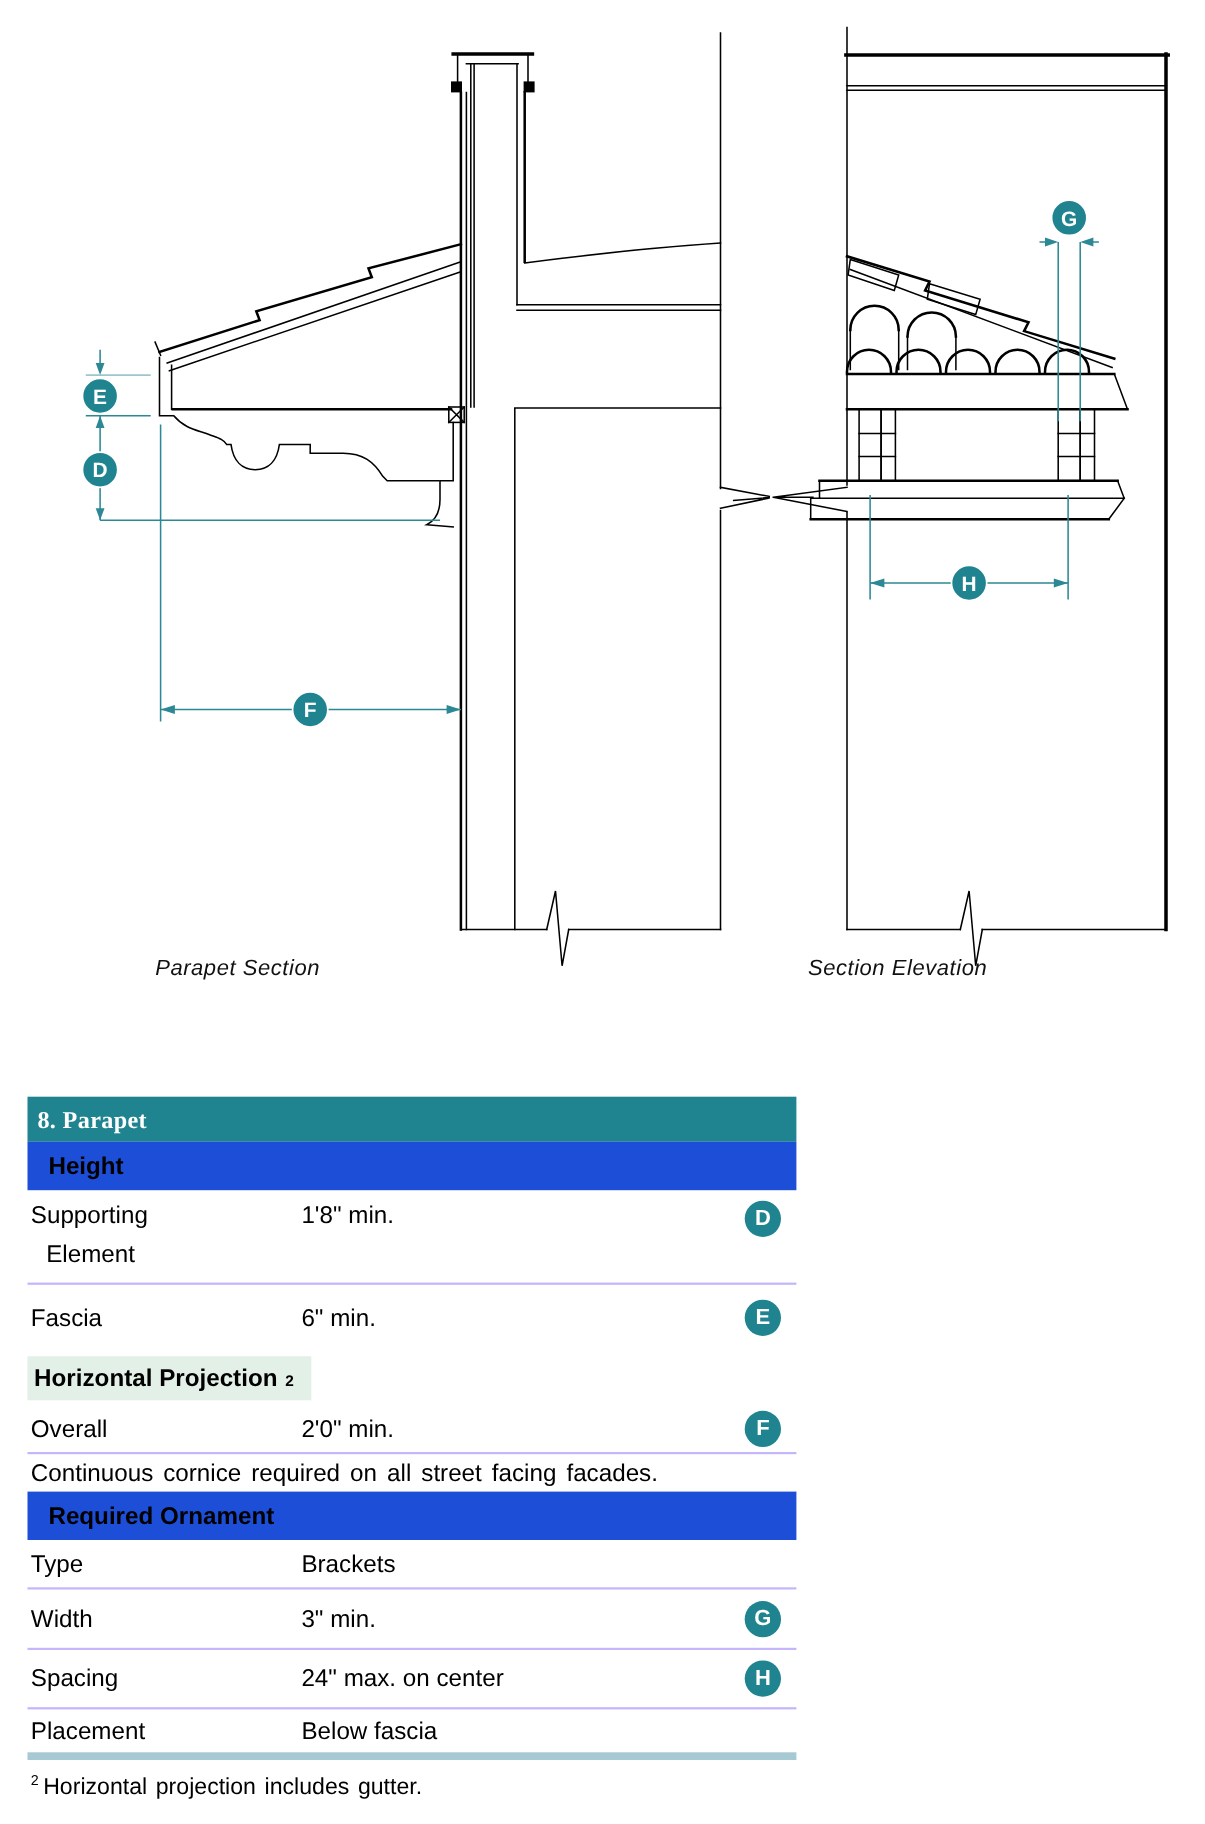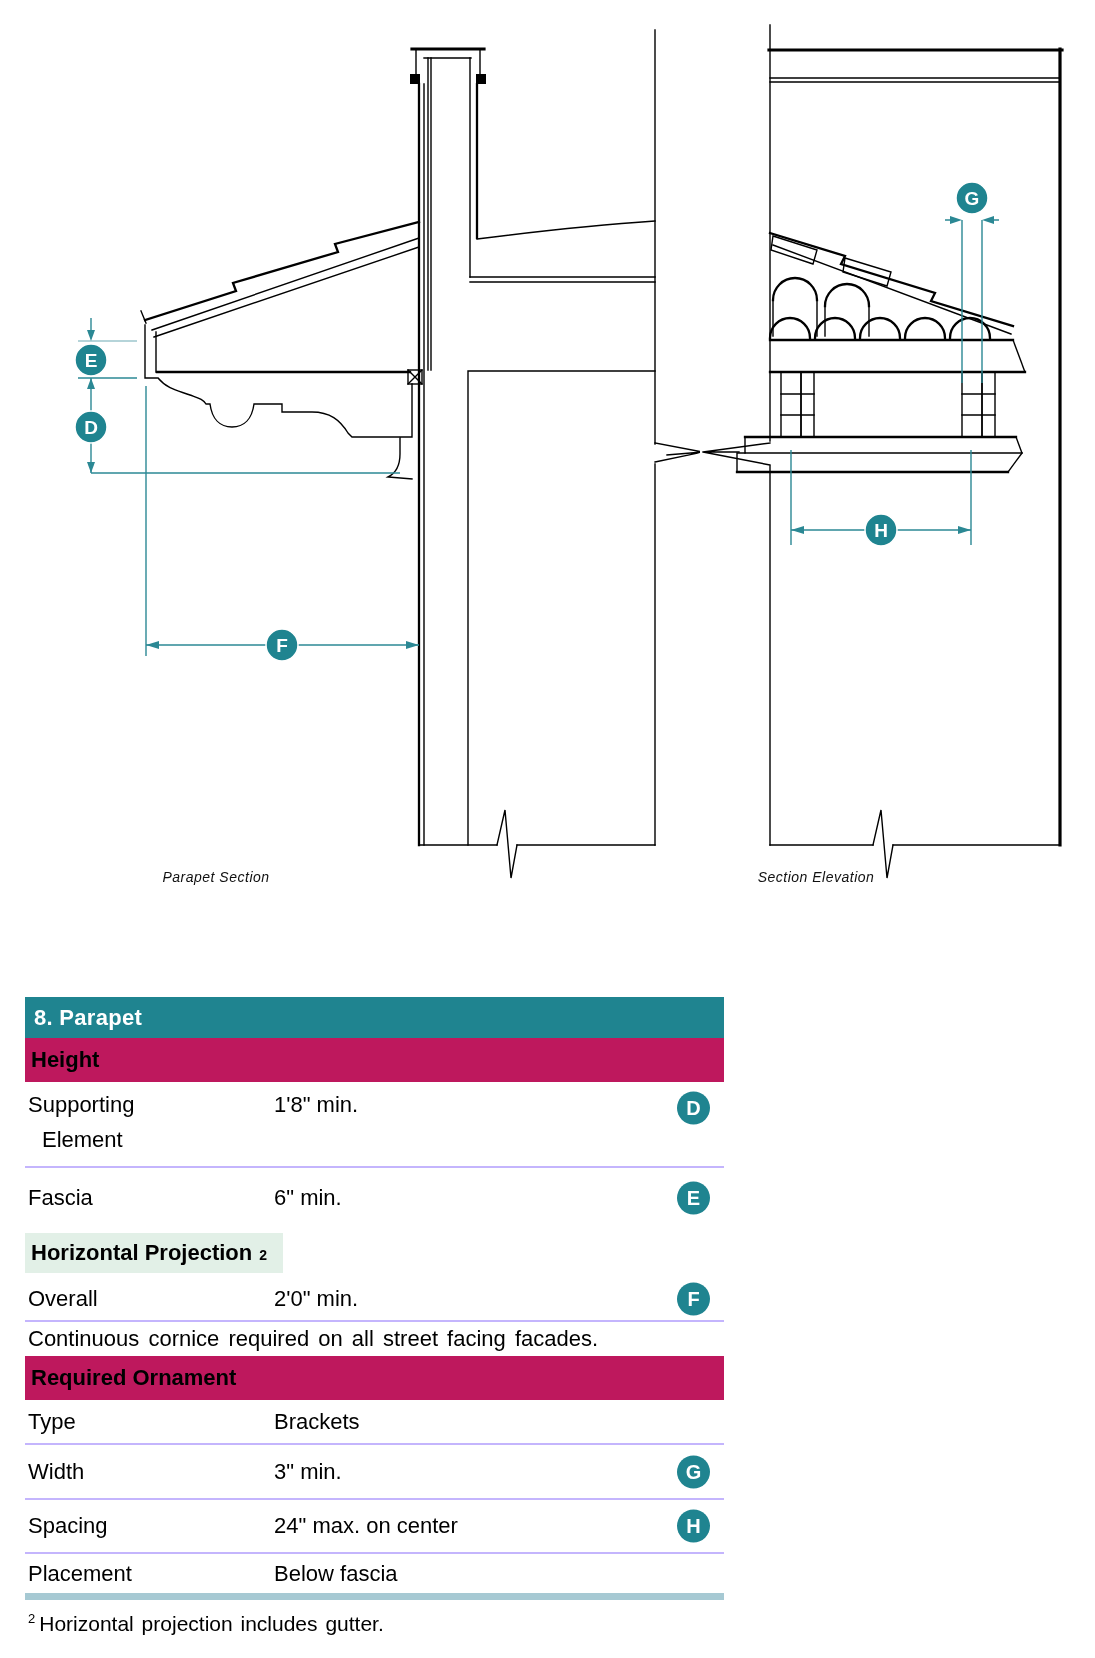--- a/index.html
+++ b/index.html
@@ -10,26 +10,26 @@
   svg{display:block;}
   .s1{stroke:#000;stroke-width:1.4;fill:none;stroke-linecap:square;stroke-linejoin:miter;}
   .s2{stroke:#000;stroke-width:2.3;fill:none;stroke-linecap:square;}
   .s3{stroke:#000;stroke-width:3.2;fill:none;stroke-linecap:square;}
   .d1{stroke:#2B8894;stroke-width:1.4;fill:none;}
   .d2{stroke:#9CC6CC;stroke-width:1.5;fill:none;}
   .ah{fill:#2B8894;stroke:none;}
   .badge-c{fill:#1F8490;stroke:#ffffff;stroke-width:1.5;}
   .badge-t{fill:#ffffff;font-family:"Liberation Sans",sans-serif;font-size:19px;font-weight:bold;text-anchor:middle;}
 
-  .draw-label{position:absolute;transform:translateX(-50%);font-style:italic;font-size:14px;letter-spacing:.5px;color:#111;white-space:nowrap;}
+  .draw-label{position:absolute;transform:translateX(-50%);font-style:italic;font-size:20px;letter-spacing:.5px;color:#111;white-space:nowrap;}
 
   
   .spec-table{position:absolute;left:25px;top:997px;width:699px;font-size:22px;}
-  .t-title{background:#1F8490;color:#fff;font-weight:bold;height:41px;display:flex;align-items:center;padding-left:9px;letter-spacing:.3px;box-sizing:border-box;}
-  .t-sec{background:#be185d;font-weight:bold;height:44px;display:flex;align-items:center;padding-left:6px;box-sizing:border-box;}
+  .t-title{background:#1F8490;color:#fff;font-weight:bold;height:41px;display:flex;align-items:center;padding-left:9px;letter-spacing:.3px;box-sizing:border-box;font-family:Liberation Serif, serif;}
+  .t-sec{background:#1d4ed8;font-weight:bold;height:44px;display:flex;align-items:center;padding-left:19px;box-sizing:border-box;}
   .t-sec.partial{background:none;padding-left:0;height:50px;}
   .t-sec.partial .hl{background:#E2F0E7;padding:7px 16px 7px 6px;display:inline-flex;align-items:baseline;}
   .t-row{position:relative;display:flex;align-items:center;box-sizing:border-box;gap:44px;}
   .t-label{width:202px;padding-left:3px;flex:none;}
   .t-value{flex:1;}
   .t-note{display:flex;align-items:center;padding-left:3px;word-spacing:3px;box-sizing:border-box;}
   .sep{border-top:2px solid #c4b5fd;}
   .tbadge{position:absolute;left:652px;width:33px;height:33px;border-radius:50%;background:#1F8490;color:#fff;font-weight:bold;font-size:20px;display:flex;align-items:center;justify-content:center;top:50%;transform:translateY(-50%);}
   .tbadge.topalign{top:26px;}
   sup.fn{font-size:14px;font-weight:bold;margin-left:7px;}

